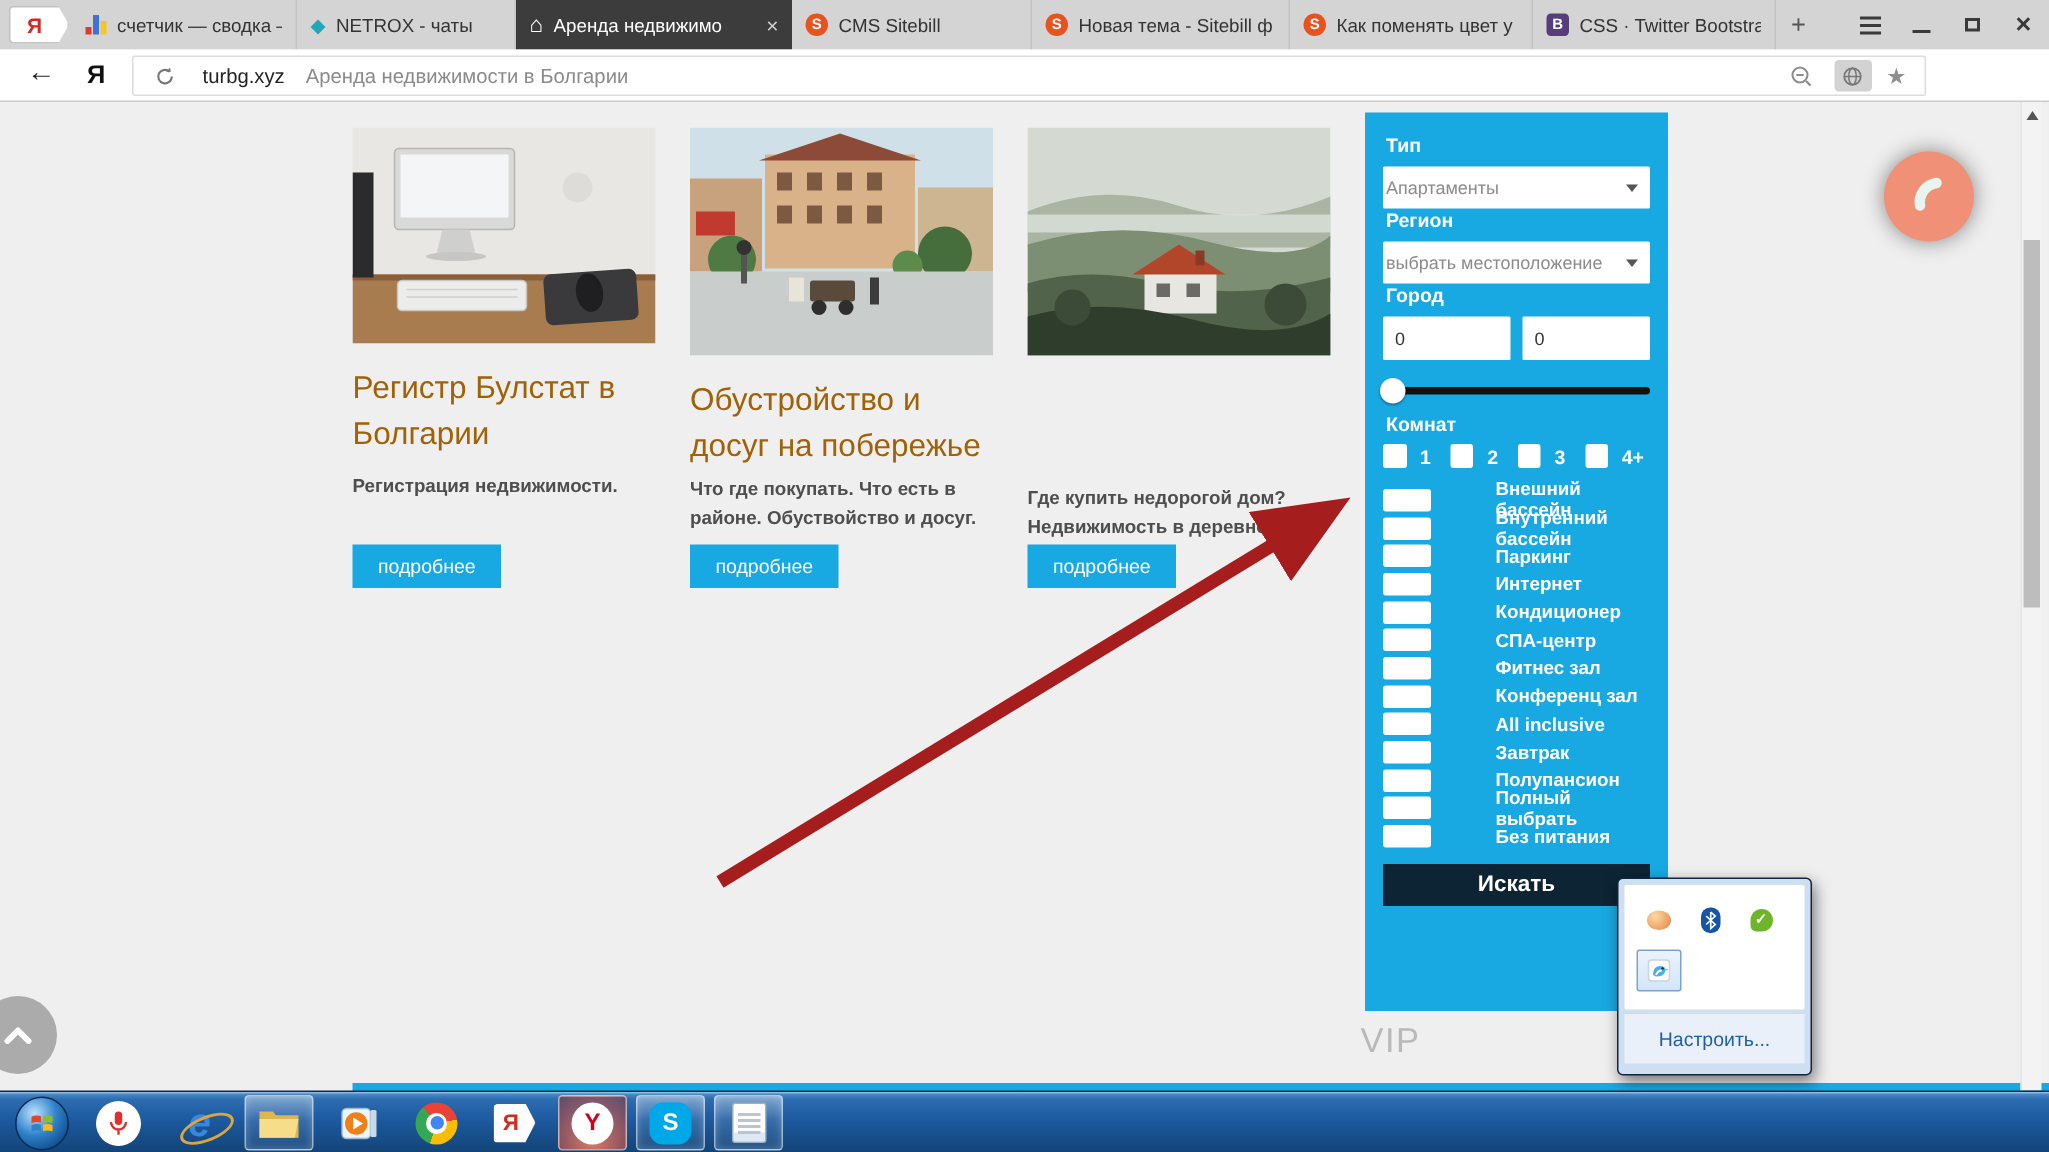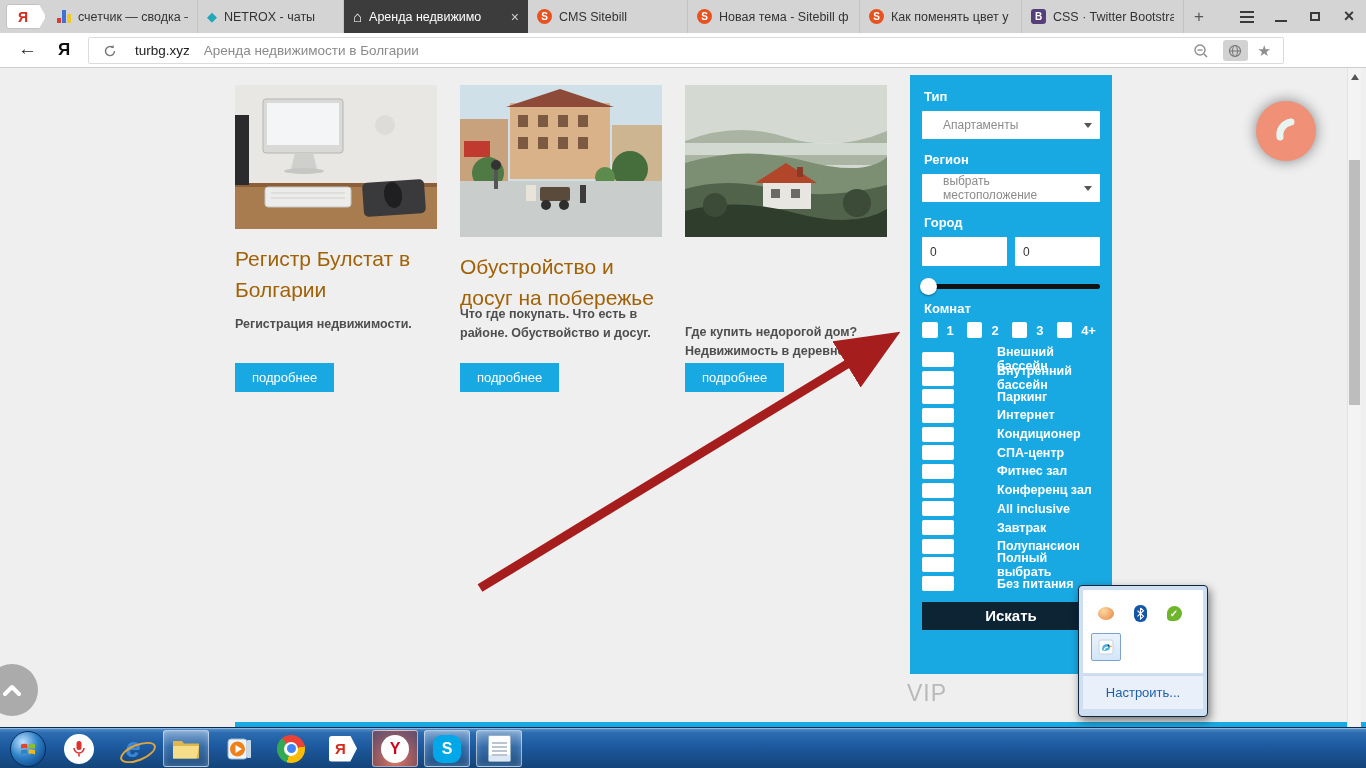--- a/index.html
+++ b/index.html
@@ -53,21 +53,21 @@
   .sb-thumb{position:absolute;left:1px;top:92px;width:11px;height:245px;background:#bdbdbd;}
 
   .card{position:absolute;top:85px;width:202px;}
   .card svg{display:block;}
   .card-title{position:absolute;left:0;width:205px;font-size:21px;line-height:31px;color:#a16207;}
   .card-text{position:absolute;left:0;width:212px;font-size:12.5px;line-height:19px;font-weight:bold;color:#4e4e4e;}
   .card-btn{position:absolute;left:0;top:278px;background:#19a9e2;color:#fff;font-size:13px;padding:7px 17px;border:none;cursor:pointer;}
 
   .filter{position:absolute;left:910px;top:75px;width:202px;height:599px;background:#19a9e2;padding:14px 12px;color:#fff;}
   .f-label{font-size:13px;font-weight:bold;margin:0 0 7px 2px;}
-  .f-select{height:28px;background:#fff;border-radius:1px;color:#8b8b8b;font-size:12px;display:flex;align-items:center;padding:0 21px;margin-bottom:13px;position:relative;}
+  .f-select{height:28px;background:#fff;border-radius:1px;color:#8b8b8b;font-size:12px;display:flex;align-items:center;padding:0 2px;position:relative;}
   .f-select::after{content:"";position:absolute;right:8px;top:12px;border-left:4px solid transparent;border-right:4px solid transparent;border-top:5px solid #555;}
   .price-row{display:flex;gap:8px;margin:4px 0 12px;}
   .price-row input{width:85px;height:29px;border:none;border-radius:1px;padding:0 8px;font-size:12px;color:#333;}
   .slider{position:relative;height:17px;margin:0 0 6px;}
   .slider-track{position:absolute;left:0;right:0;top:6px;height:5px;background:#111;border-radius:3px;}
   .slider-handle{position:absolute;left:-2px;top:0;width:17px;height:17px;border-radius:50%;background:#fff;box-shadow:0 1px 2px rgba(0,0,0,.4);}
   .rooms-row{display:flex;align-items:center;gap:9px;margin:6px 0 12px;}
   .rooms-row .cb{width:16px;height:16px;}
   .rooms-row b{font-size:13px;margin-right:4px;}
   .cb{background:#fff;border-radius:2px;display:inline-block;}
@@ -250,21 +250,21 @@
       <rect y="96" width="202" height="56" fill="#c9cdcb"></rect>
       <rect x="80" y="102" width="30" height="14" rx="2" fill="#5a4a3c"></rect>
       <circle cx="86" cy="120" r="5" fill="#2e2e2e"></circle>
         <circle cx="104" cy="120" r="5" fill="#2e2e2e"></circle>
       <rect x="66" y="100" width="10" height="16" fill="#e8e4da"></rect>
       <rect x="120" y="100" width="6" height="18" fill="#3c3c3c"></rect>
       <rect x="34" y="84" width="4" height="20" fill="#555"></rect>
       <circle cx="36" cy="80" r="5" fill="#333"></circle>
     </svg>
     <div class="card-title" style="top:166px">Обустройство и досуг на побережье</div>
-    <div class="card-text" style="top:220px">Что где покупать. Что есть в районе. Обуствойство и досуг.</div>
+    <div class="card-text" style="top:232px">Что где покупать. Что есть в районе. Обуствойство и досуг.</div>
     <button class="card-btn">подробнее</button>
   </div>
 
   <div class="card" style="left:685px">
     <svg width="202" height="152" viewBox="0 0 202 152" preserveAspectRatio="none">
       <rect width="202" height="152" fill="#d4d9d2"></rect>
       <path d="M0 56 Q50 36 100 52 T202 46 V80 H0 z" fill="#a9b4a3"></path>
       <rect y="58" width="202" height="12" fill="#e4e8e2" opacity=".7"></rect>
       <path d="M0 78 Q60 60 120 76 T202 72 V110 H0 z" fill="#7c8f72"></path>
       <path d="M0 104 Q40 92 90 104 T202 100 V152 H0 z" fill="#51634a"></path>

